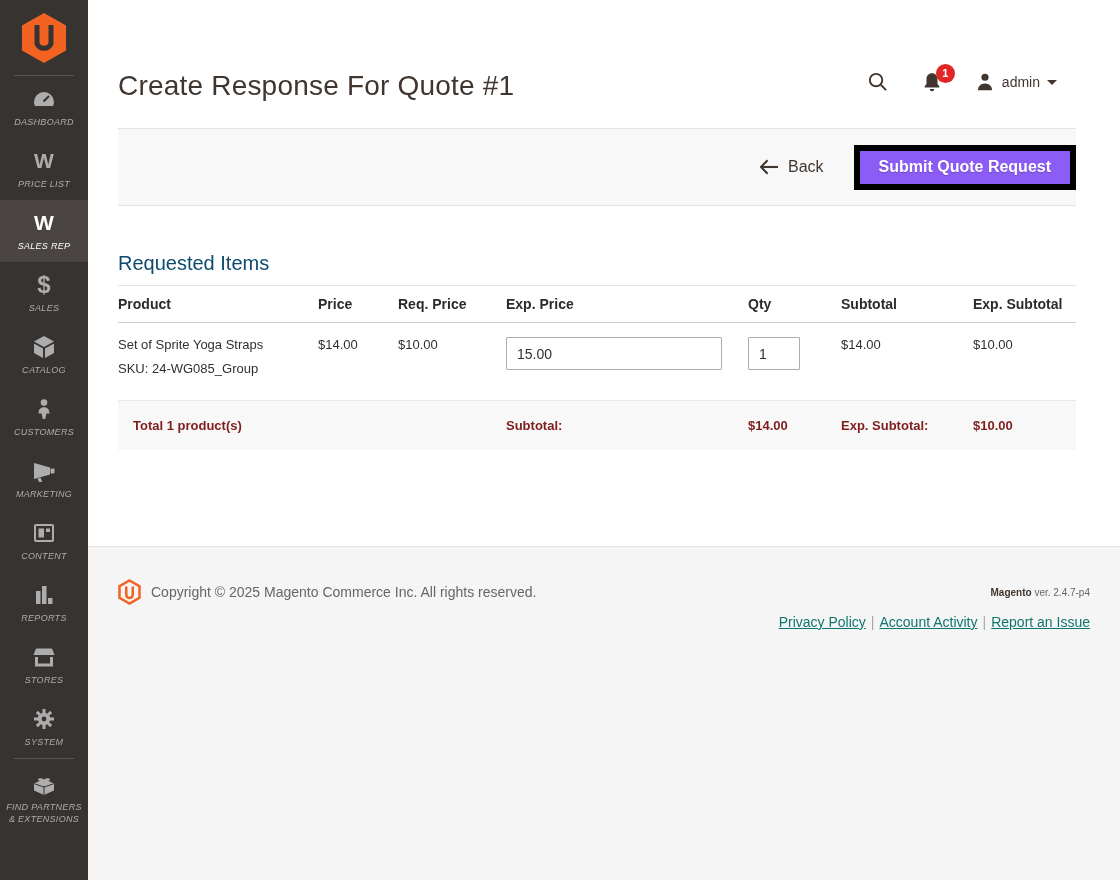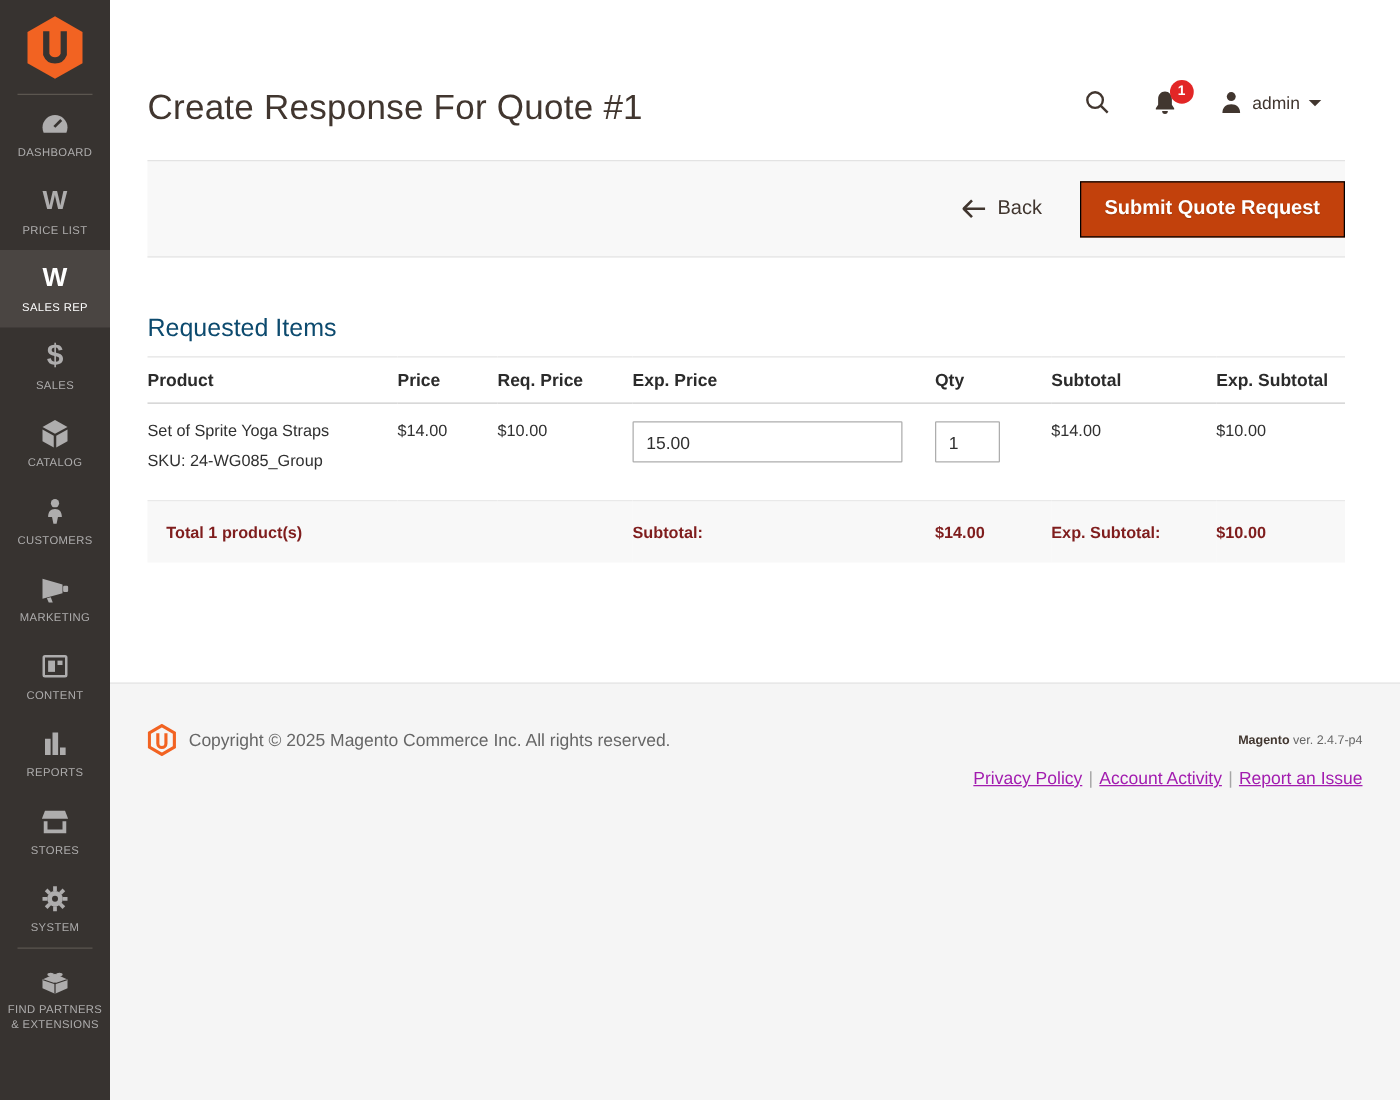--- a/index.html
+++ b/index.html
@@ -22,21 +22,21 @@
   .side-divider { height: 1px; background: #5b564f; margin: 0 14px; }
   .menu { display: flex; flex-direction: column; }
   .menu-item {
     min-height: 62px;
     display: flex; flex-direction: column; align-items: center; justify-content: center;
     gap: 5px; padding: 6px 4px;
     color: #aeadad; cursor: pointer; text-align: center;
   }
   .menu-item.selected { background: #4a4542; color: #ffffff; }
   .menu-item .mi-icon { height: 26px; display: flex; align-items: center; justify-content: center; }
-  .menu-item .mi-label { font-size: 9px; letter-spacing: .3px; line-height: 1.25; }
+  .menu-item .mi-label { font-size: 9px; letter-spacing: .3px; line-height: 1.25; font-style: italic; }
   .glyph-w { font-size: 21px; font-weight: 800; line-height: 1; }
   .glyph-dollar { font-size: 24px; font-weight: 700; line-height: 1; }
 
   
   .main { flex: 1; display: flex; flex-direction: column; height: 880px; background: #fff; }
 
   .page-header {
     display: flex; justify-content: space-between; align-items: flex-start;
     padding: 70px 63px 26px 30px;
   }
@@ -60,21 +60,21 @@
   
   .actions-bar {
     margin: 0 44px 0 30px; height: 78px;
     background: #f8f8f8;
     border-top: 1px solid #e3e3e3; border-bottom: 1px solid #e3e3e3;
     display: flex; justify-content: flex-end; align-items: center; gap: 30px;
   }
   .back-link { display: flex; align-items: center; gap: 9px; cursor: pointer; color: #41362f; font-size: 16px; text-decoration: none; }
   .submit-btn {
     height: 45px; padding: 0 19px;
-    background: #c2410c; border: 1px solid #000000; color: #fff;
+    background: #8b5cf6; border: 6px solid #000000; color: #fff;
     font-size: 16px; font-weight: 700; font-family: inherit;
     cursor: pointer; text-shadow: 0 1px 1px rgba(0,0,0,.2);
   }
 
   
   .content { padding: 0 44px 0 30px; }
   .section-title { font-size: 20px; font-weight: 400; color: #0c4a6e; margin: 46px 0 10px; }
   table { width: 100%; border-collapse: collapse; font-size: 13px; color: #303030; }
   thead th {
     text-align: left; font-size: 14px; font-weight: 700; color: #2b2b2b;
@@ -102,21 +102,21 @@
     background: #f5f5f5; border-top: 1px solid #e3e3e3;
     padding: 32px 30px 0 30px;
     min-height: 334px;
   }
   .footer-row1 { display: flex; justify-content: space-between; align-items: center; }
   .footer-left { display: flex; align-items: center; gap: 10px; }
   .copyright { font-size: 14px; color: #666666; }
   .version-line { font-size: 10px; color: #666666; }
   .brand-name { font-weight: 700; color: #41362f; }
   .footer-links { text-align: right; margin-top: 9px; font-size: 14px; color: #a6a6a6; }
-  .footer-links a { color: #a21caf; text-decoration: underline; cursor: pointer; }
+  .footer-links a { color: #0f766e; text-decoration: underline; cursor: pointer; }
   .link-sep { margin: 0 5px; }
 
   svg { display: block; }
 </style>
 </head>
 <body>
 
 <aside class="sidebar">
   <div class="logo-wrap">
     <span>

